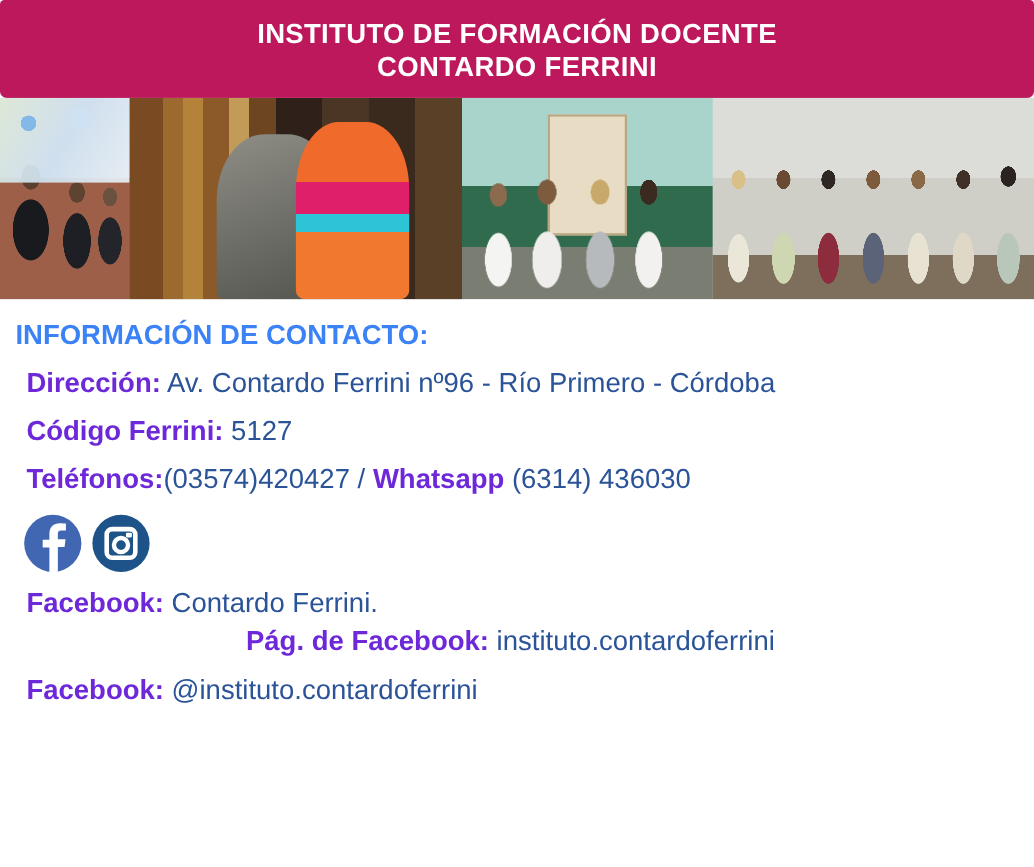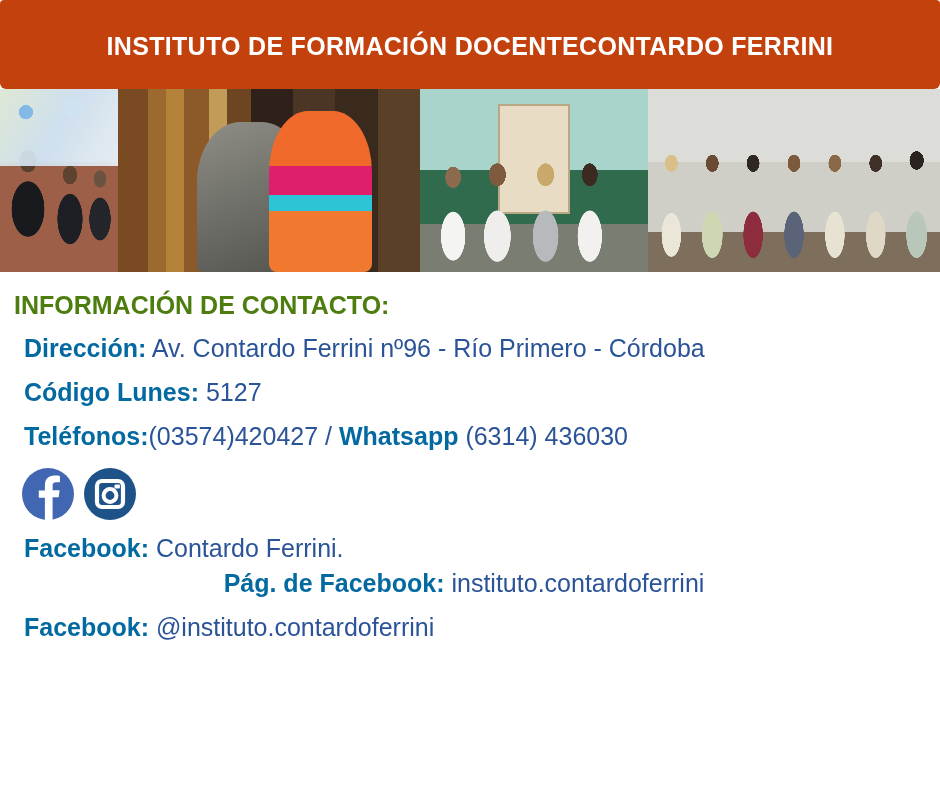--- a/index.html
+++ b/index.html
@@ -9,24 +9,24 @@
     font-family:"Liberation Sans", sans-serif;
     overflow:hidden;
     position:relative;
   }
 
   
   .header-banner{
     position:absolute;
     left:0;top:0;
     width:940px;height:89px;
-    background:#c2410c;
+    background:#be185d;
     border-radius:4px 4px 6px 6px;
     display:flex;
-    flex-direction:row;
+    flex-direction:column;
     align-items:center;
     justify-content:center;
     box-sizing:border-box;
     padding-top:2px;
   }
   .header-line{
     color:#ffffff;
     font-weight:bold;
     font-size:25px;
     line-height:30px;
@@ -137,37 +137,37 @@
   }
 
   
   .contact-section{
     position:absolute;
     left:0;top:272px;
     width:940px;
     padding:0;
   }
   .section-title{
-    color:#4d7c0f;
+    color:#3b82f6;
     font-weight:bold;
     font-size:25px;
     line-height:30px;
     margin:18px 0 0 14px;
   }
   .info-list{
     margin:0;padding:0;list-style:none;
   }
   .info-line{
     color:#2a5398;
     font-size:25px;
     line-height:31px;
     margin:13px 0 0 24px;
     max-width:880px;
   }
-  .info-line b{color:#0369a1;font-weight:bold;}
+  .info-line b{color:#6d28d9;font-weight:bold;}
   .tight{margin-top:4px;text-align:center;}
 
   
   .social-row{
     margin:16px 0 0 22px;
     display:flex;
     align-items:center;
     gap:10px;
   }
   .social-icon{
@@ -200,21 +200,21 @@
   <div class="section-title">INFORMACIÓN DE CONTACTO:</div>
 
   <ul class="info-list">
 
     <li class="info-line">
       <b>Dirección:</b>
       <span>Av. Contardo  Ferrini nº96 - Río Primero - Córdoba</span>
     </li>
 
     <li class="info-line">
-      <b>Código Lunes:</b>
+      <b>Código Ferrini:</b>
       <span>5127</span>
     </li>
 
     <li class="info-line">
       <b>Teléfonos:</b><span>(03574)420427 / </span><b>Whatsapp</b><span> (6314) 436030</span>
     </li>
 
   </ul>
 
   <div class="social-row">

